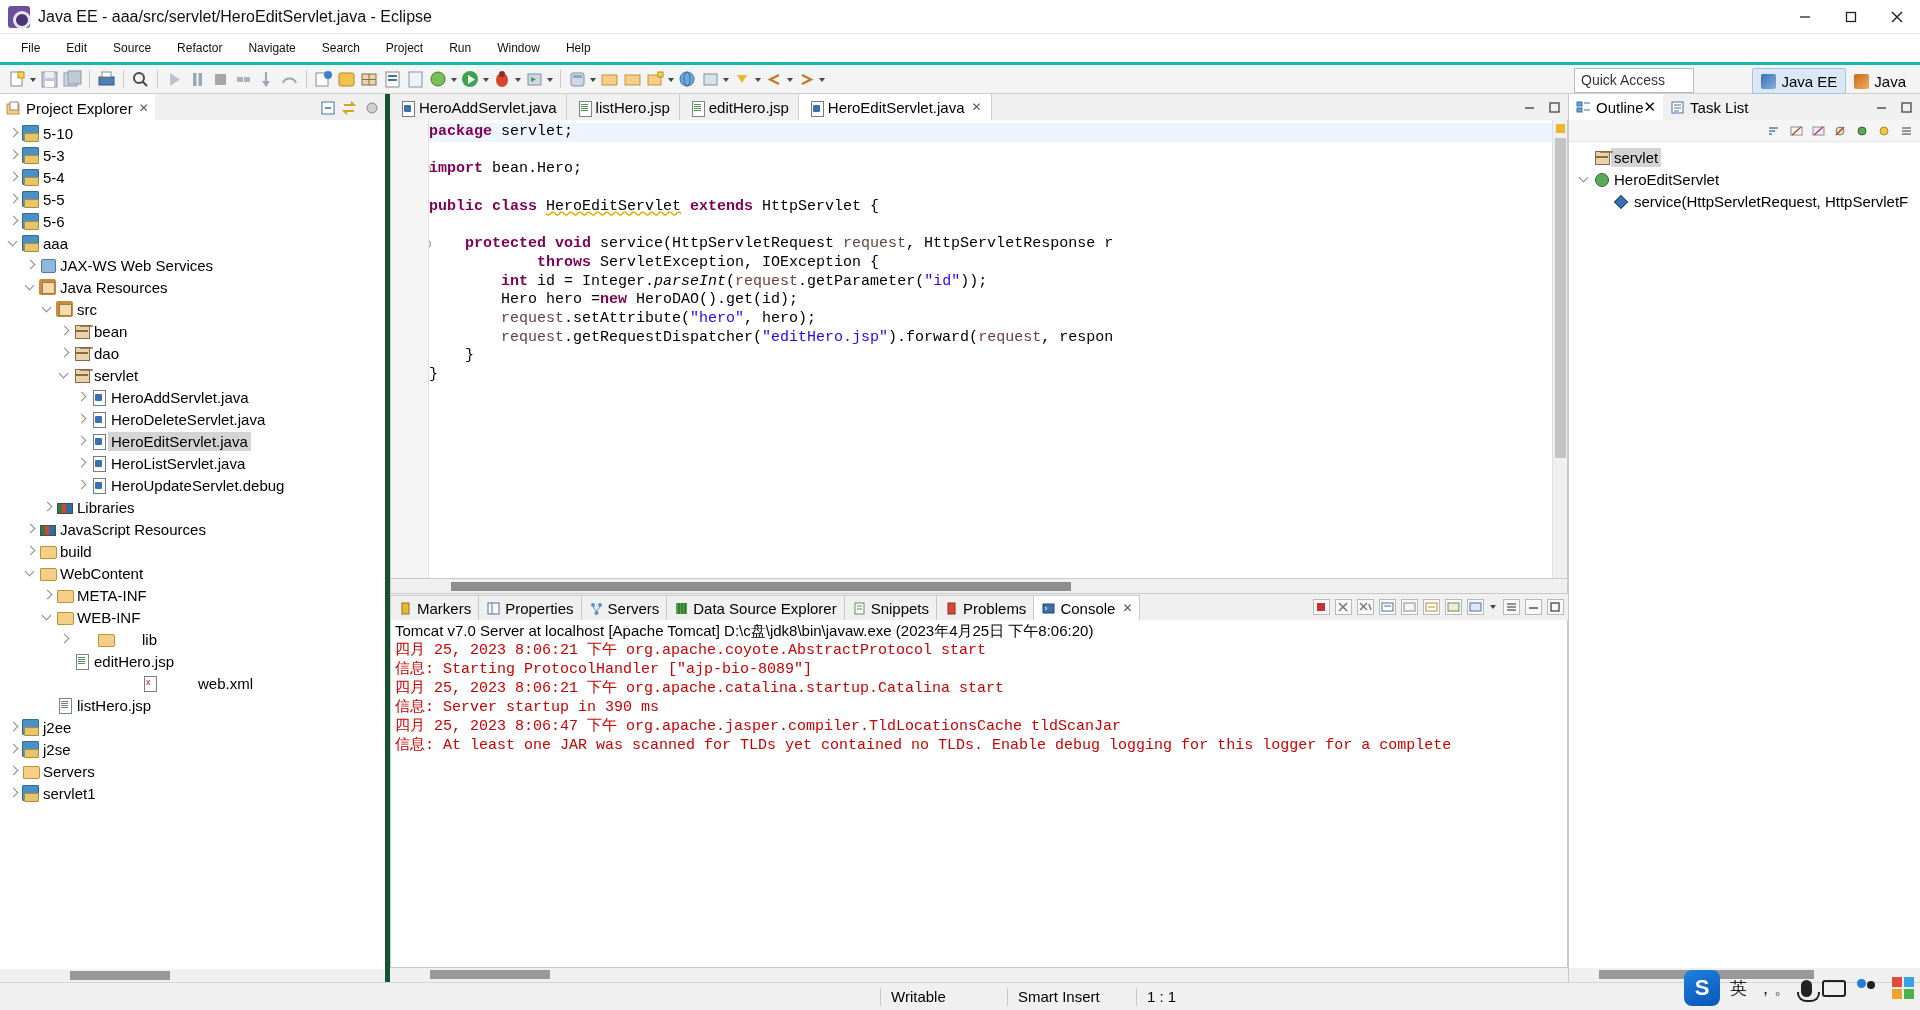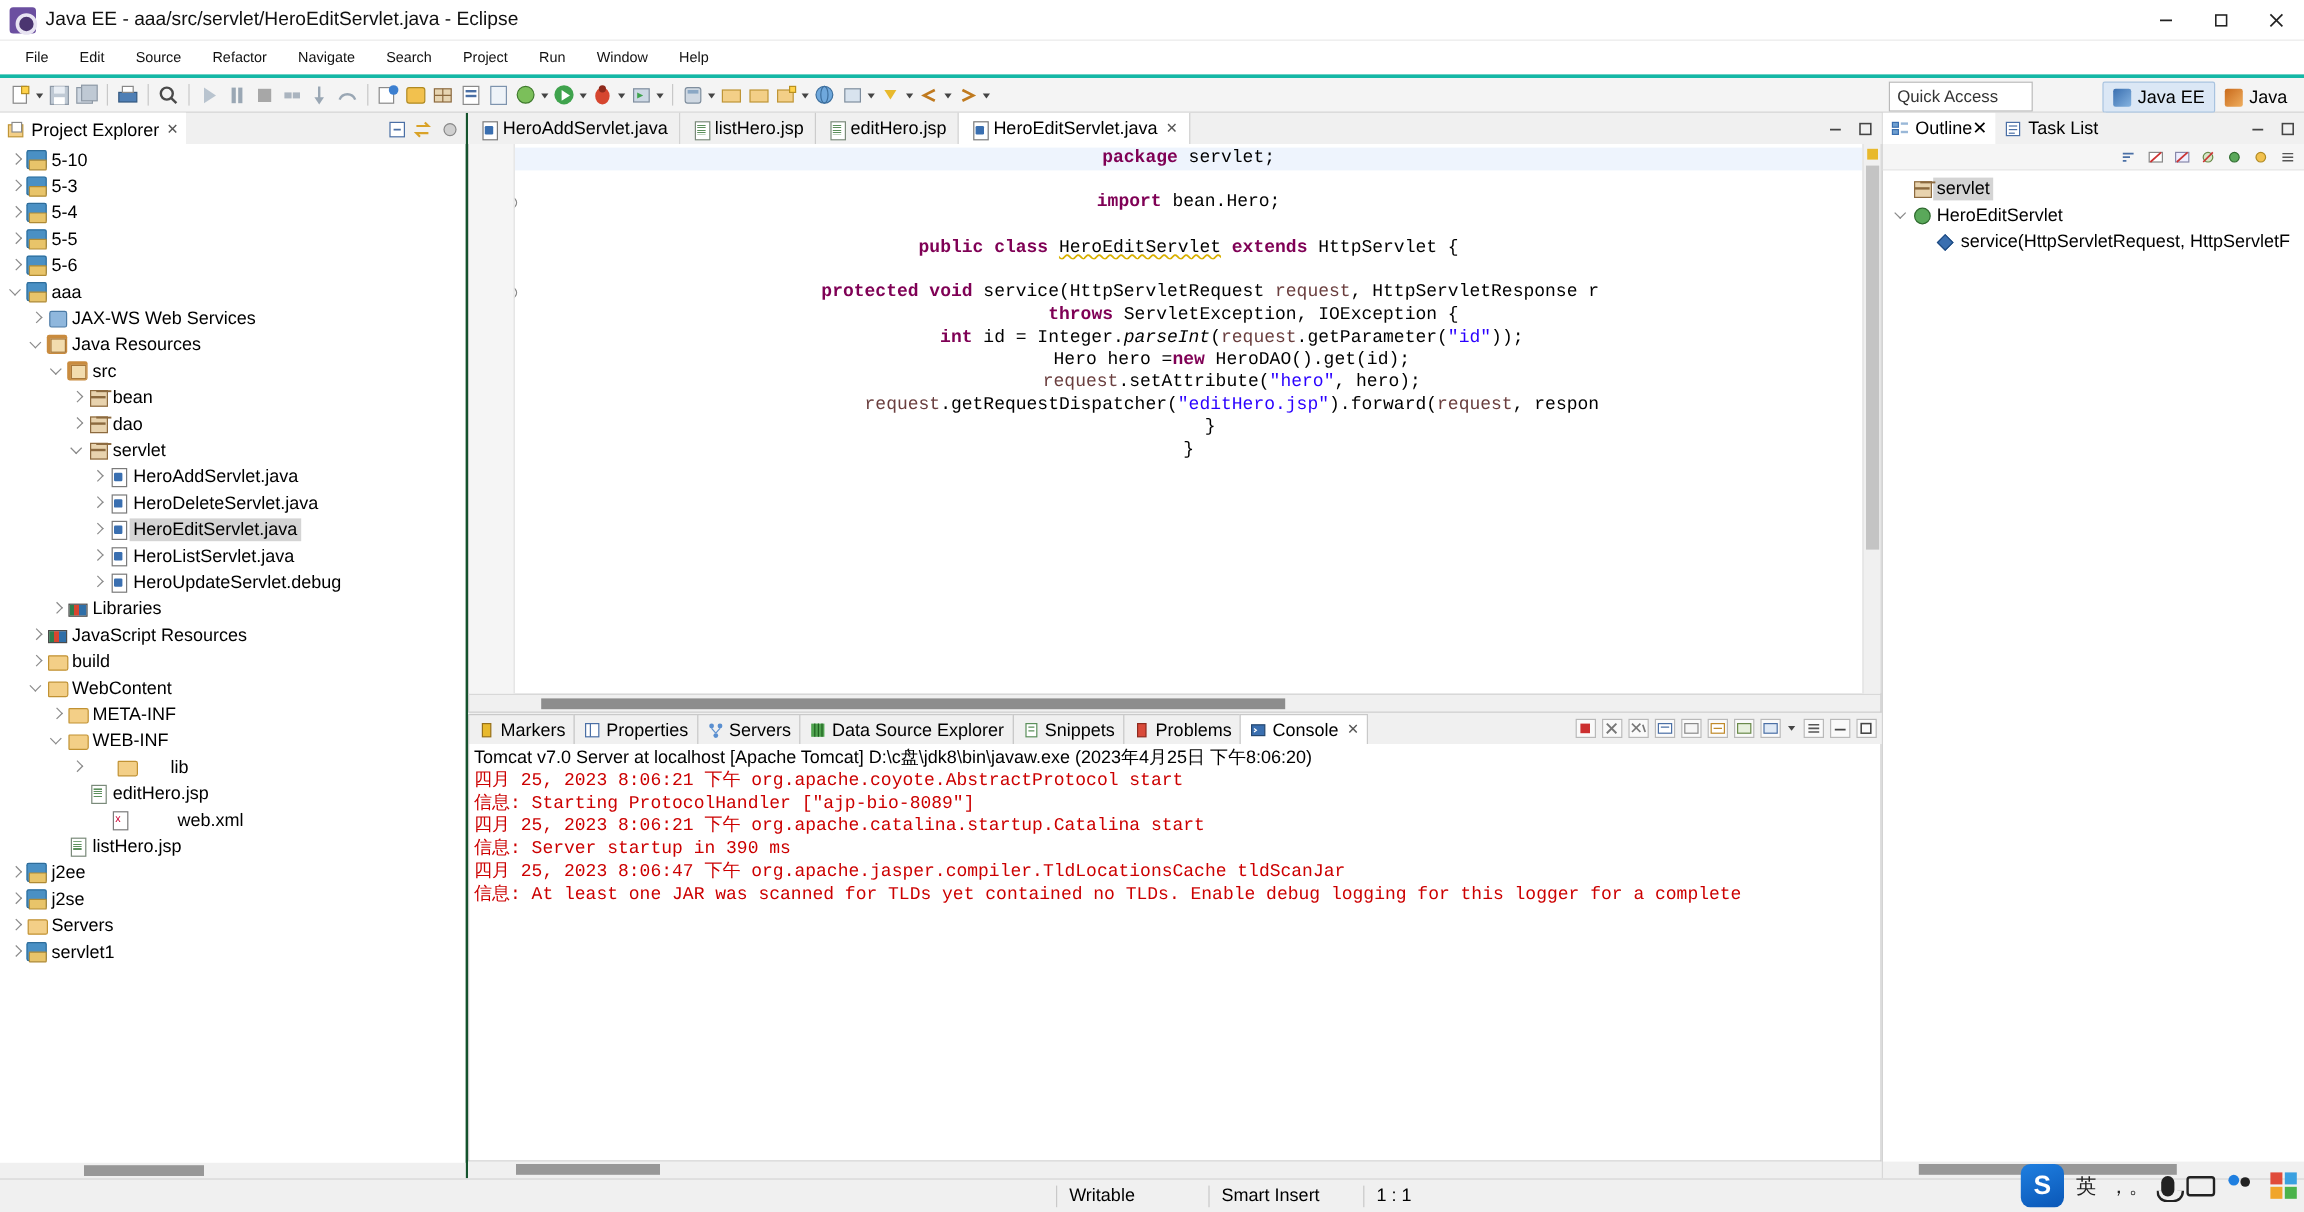--- a/index.html
+++ b/index.html
@@ -60,21 +60,21 @@
   .persp.active { background:#dbe7f5; border:1px solid #a8c3e0; border-radius:2px; }
   .persp .pic { width:15px; height:15px; margin-right:5px; border-radius:2px; }
   .persp .pic.ee { background:linear-gradient(135deg,#3a6fb0,#85b3e0); }
   .persp .pic.j  { background:linear-gradient(135deg,#c96a1b,#efae5f); }
 
   
   .body { flex:1; display:flex; min-height:0; background:#f0f0f0; }
 
   
   .left { width:390px; background:#fff; display:flex; flex-direction:column;
-          border-right:2px solid #14532d; }
+          border-right:5px solid #14532d; }
   .view-tabbar { height:26px; display:flex; align-items:flex-end; background:#f0f0f0;
                  position:relative; flex:0 0 26px; }
   .view-tab { display:flex; align-items:center; height:26px; padding:0 6px 0 6px;
               font-size:15px; background:#fff; border-top:2px solid #fff; }
   .view-tab .vt-ico { width:15px; height:15px; margin-right:5px; flex:0 0 15px; }
   .view-tab .xclose { margin-left:6px; font-size:12px; color:#555; }
   .view-tools { position:absolute; right:4px; bottom:3px; display:flex; gap:5px; align-items:center; }
   .vtool { width:17px; height:17px; }
   .tree { flex:1; overflow:hidden; padding-top:2px; font-size:15px; position:relative; }
   .trow { height:22px; display:flex; align-items:center; white-space:nowrap; }
@@ -119,21 +119,21 @@
   .ed-tab .t-ico { width:15px; height:15px; margin-right:5px; position:relative; flex:0 0 15px;}
   .ed-tab .xclose { margin-left:7px; font-size:12px; color:#555; }
   .ed-tools { position:absolute; right:5px; bottom:4px; display:flex; gap:8px; }
   .ed-body { flex:1; display:flex; background:#fff; border:1px solid #c9c9c9; border-top:none;
              min-height:0; position:relative; }
   .ruler-left { width:38px; background:#f5f5f5; border-right:1px solid #e2e2e2; flex:0 0 38px; }
   .code {
     flex:1; font-family:"Liberation Mono", monospace; font-size:15px; line-height:18.7px;
     padding-top:3px; overflow:hidden; position:relative; white-space:pre;
   }
-  .ln { display:block; height:18.7px; position:relative;text-align:center; }
+  .ln { display:block; height:18.7px; position:relative; }
   .ln.hl { background:#eef4fd; }
   .ln.hl::before{content:"";position:absolute;left:-38px;top:0;width:8px;height:18.7px;
       background:repeating-linear-gradient(45deg,#b8cbe4 0 2px,#eef4fd 2px 4px);}
   .kw { color:#7f0055; font-weight:bold; }
   .str { color:#2a00ff; }
   .cls { color:#000; }
   .prm { color:#6a3e3e; }
   .itl { font-style:italic; }
   .warnline { text-decoration:underline wavy #d8b000; text-decoration-skip-ink:none; }
   .vscroll { width:15px; background:#f0f0f0; border-left:1px solid #e0e0e0; position:relative; flex:0 0 15px;}
@@ -568,21 +568,21 @@
           <div class="trow" style="padding-left: 57px; gap: 24px;">
             <span class="arrow c"></span>
             <span class="ico ic-folder"></span>
             <span class="lbl">lib</span>
           </div>
           <div class="trow" style="padding-left: 57px;">
             <span class="arrow "></span>
             <span class="ico ic-jsp"></span>
             <span class="lbl">editHero.jsp</span>
           </div>
-          <div class="trow" style="padding-left: 39px; gap: 36px;">
+          <div class="trow" style="padding-left: 89px; gap: 36px;">
             <span class="arrow "></span>
             <span class="ico ic-xml"></span>
             <span class="lbl">web.xml</span>
           </div>
           <div class="trow" style="padding-left: 40px;">
             <span class="arrow "></span>
             <span class="ico ic-jsp"></span>
             <span class="lbl">listHero.jsp</span>
           </div>
           <div class="trow" style="padding-left: 6px;">

